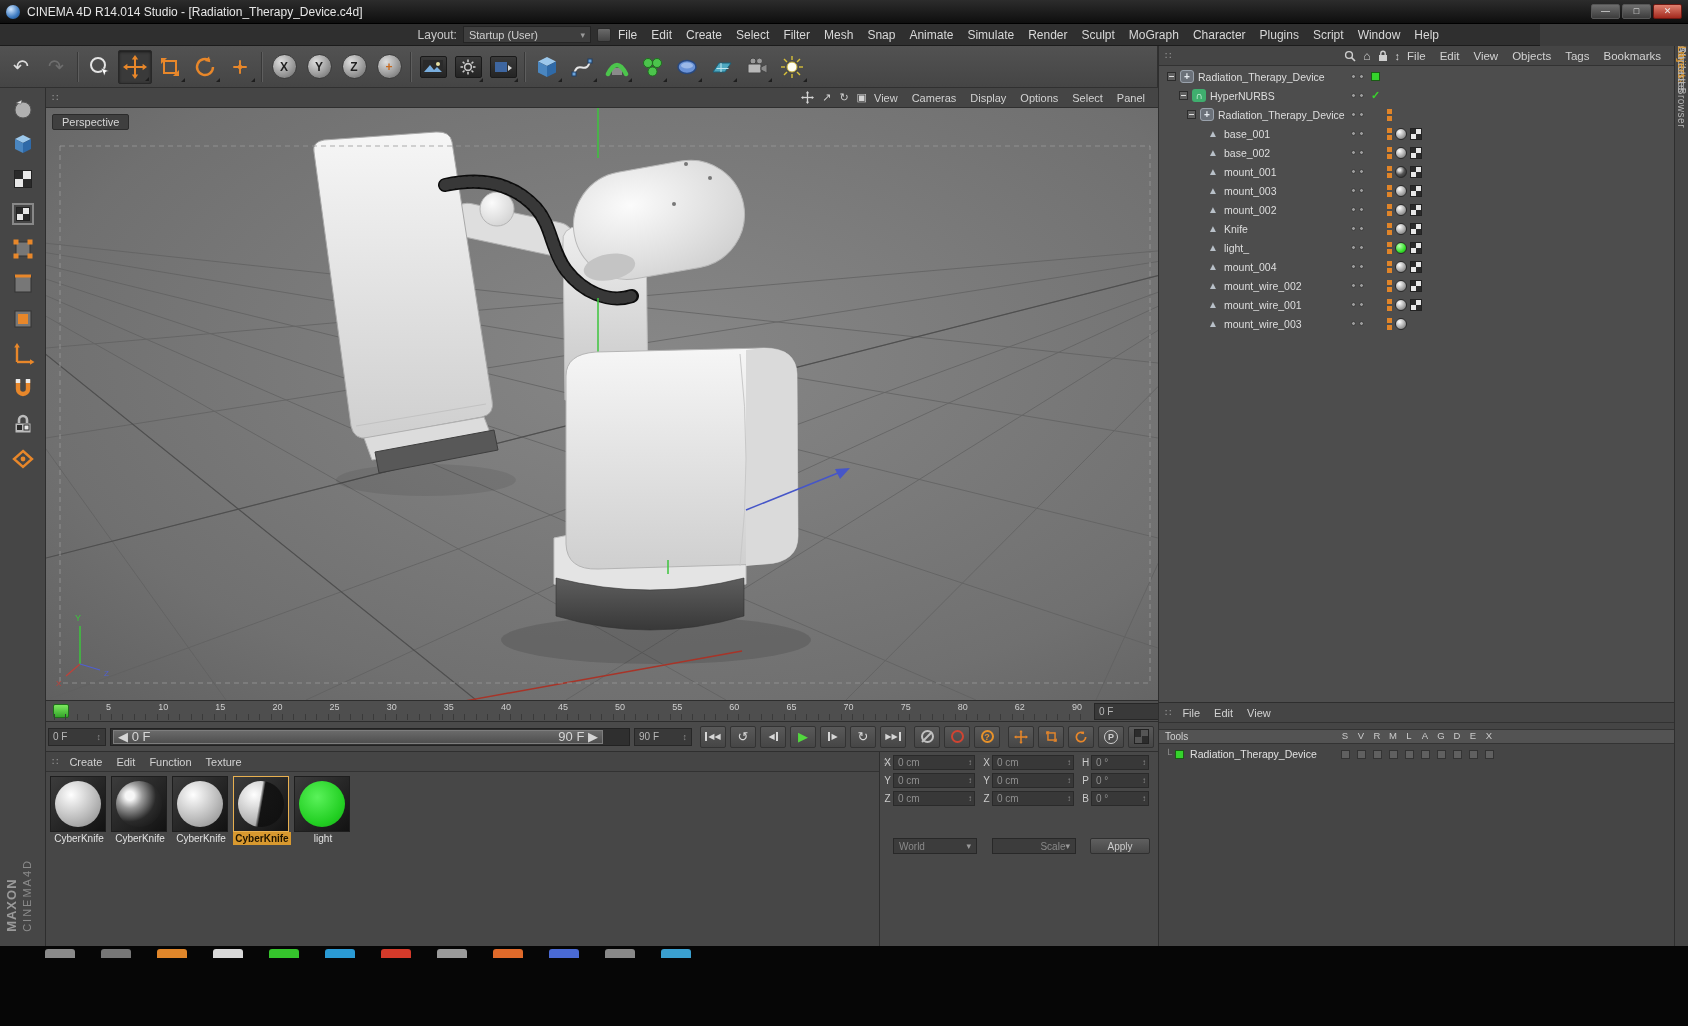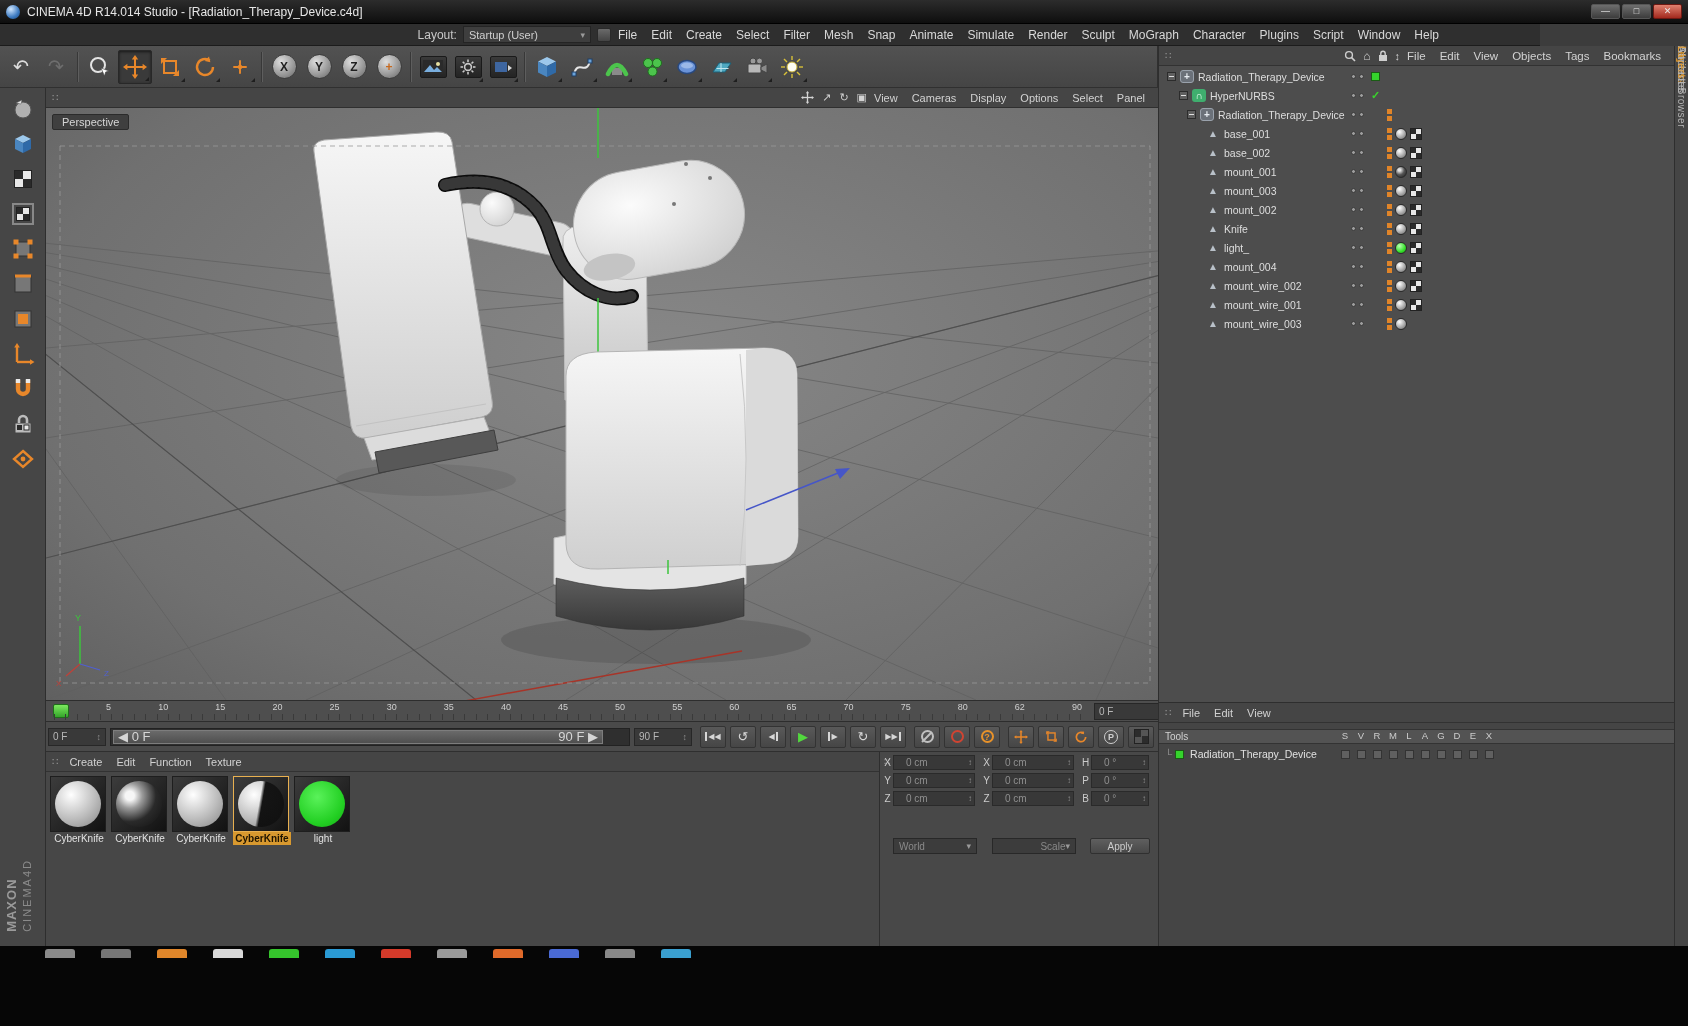--- a/index.html
+++ b/index.html
@@ -117,21 +117,21 @@
   .mlabel{height:13px;font-size:10px;text-align:center;color:#e2e2e2;line-height:13px;white-space:nowrap;overflow:hidden;}
   .mat.selected .thumb{border-color:#e8b050;}
   .mat.selected .mlabel{background:#d8992f;color:#1f1400;font-weight:bold;}
 
   .coords{position:absolute;left:834px;top:0;width:278px;height:194px;background:#484848;}
   .coord-head{position:absolute;left:4px;top:4px;display:flex;align-items:center;gap:0;width:270px;}
   .chead{color:#9a9a9a;font-size:10px;}
   .coord-row{position:absolute;height:15px;display:flex;align-items:center;}
   .axis-label{width:11px;color:#cccccc;font-size:10px;text-align:center;flex:none;}
   .cfield{height:15px;background:#383838;border:1px solid #2a2a2a;display:flex;align-items:center;justify-content:space-between;
-          padding:0 2px 0 12px;color:#8f8f8f;font-size:10px;}
+          padding:0 2px 0 4px;color:#8f8f8f;font-size:10px;}
   .cfield .stepper{font-size:8px;}
   .ddown{position:absolute;height:16px;background:#3c3c3c;border:1px solid #282828;color:#8a8a8a;font-size:10px;
          display:flex;align-items:center;justify-content:space-between;padding:0 5px;}
   .applybtn{position:absolute;height:16px;background:linear-gradient(#5f5f5f,#484848);border:1px solid #303030;border-radius:2px;
             color:#cccccc;font-size:10px;display:flex;align-items:center;justify-content:center;}
 
   
   .om{position:absolute;left:1158px;top:46px;width:516px;height:657px;background:#4d4d4d;border-left:1px solid #2e2e2e;border-bottom:1px solid #2e2e2e;}
   .om .panel-menu{font-size:11.5px;}
   .om-icons{margin-left:auto;display:flex;gap:7px;align-items:center;color:#cfcfcf;}

